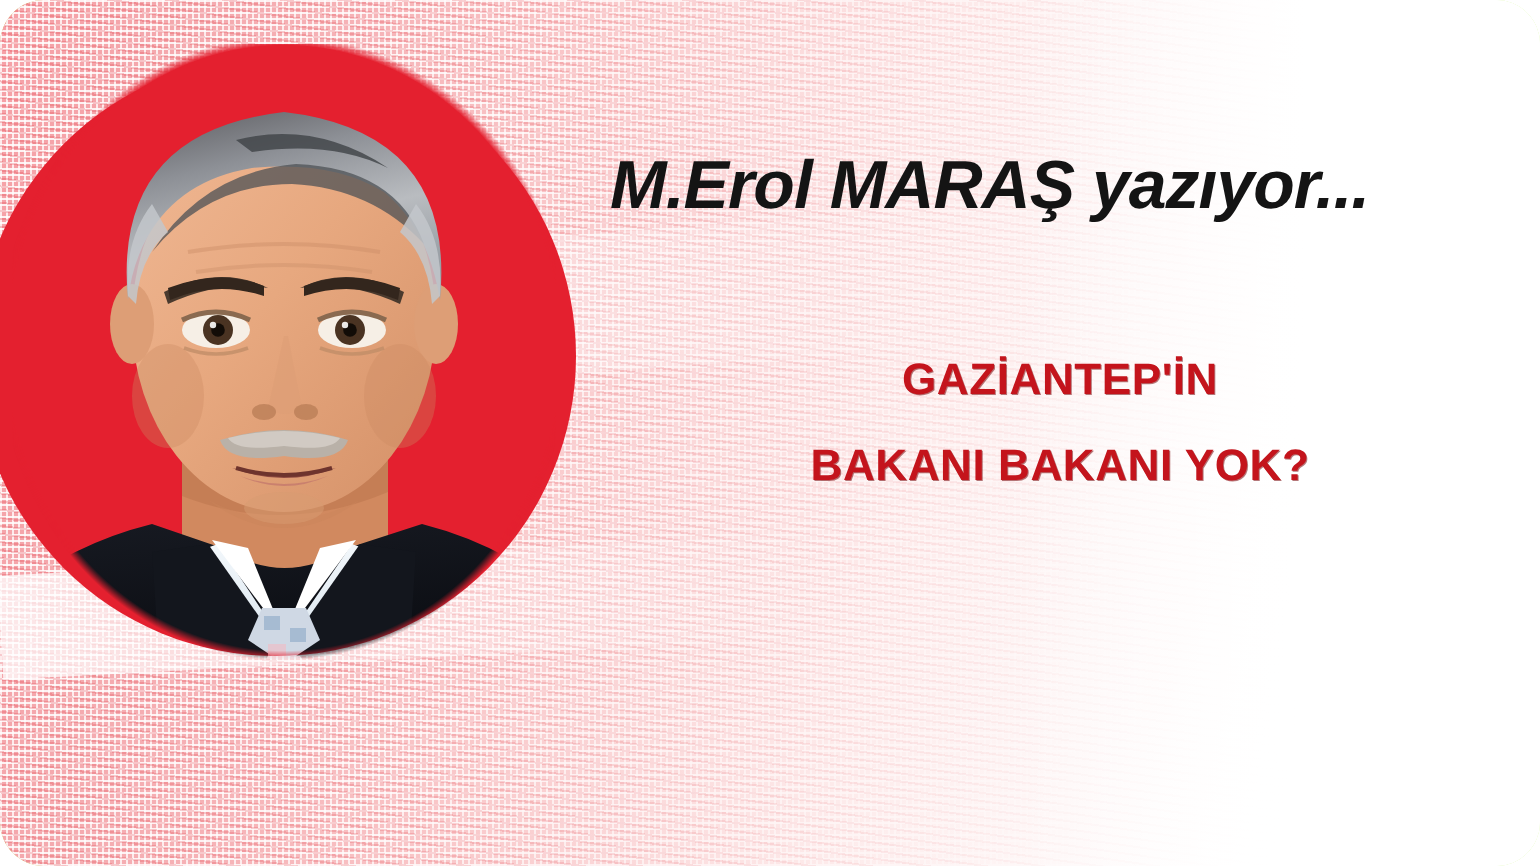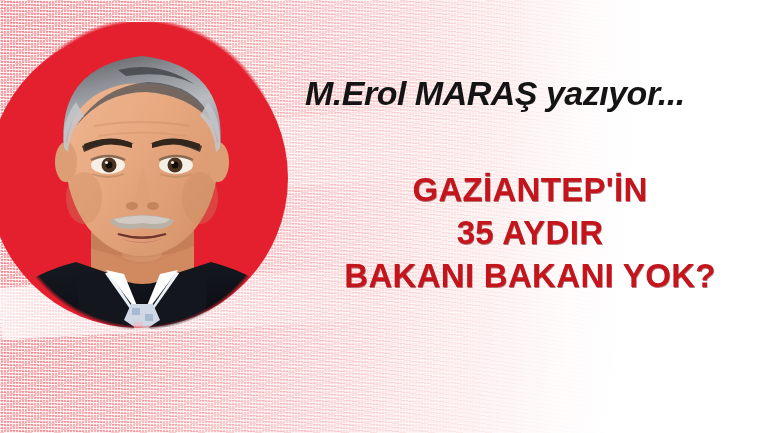--- a/index.html
+++ b/index.html
@@ -3,20 +3,21 @@
 <meta charset="utf-8">
 <style>
   html,body{margin:0;padding:0;background:#fff;}
   body{
     width:770px;height:433px;overflow:hidden;
     font-family:"Liberation Sans", sans-serif;
   }
   #banner{
     position:relative;width:770px;height:433px;overflow:hidden;
     background:#bef264;
+    border-radius:22px;
   }
 
   
   .bg-base{
     position:absolute;inset:0;
     background:linear-gradient(100deg,
         #f6a0a6 0%, #f4a8ad 10%, #f6b3b7 22%,
         #f9c6c8 34%, #fbd9da 46%, #fdebeb 58%,
         #fef6f6 70%, #ffffff 82%, #ffffff 100%);
   }
@@ -66,21 +67,21 @@
     font-family:"Liberation Sans", sans-serif;
     font-style:italic;font-weight:bold;
     font-size:34px;letter-spacing:-0.5px;
     color:#141414;white-space:nowrap;
   }
   .head{
     position:absolute;left:300px;top:168px;width:460px;
     text-align:center;
     font-family:"Liberation Sans", sans-serif;
     font-weight:bold;
-    font-size:33px;line-height:43px;letter-spacing:0.3px;
+    font-size:22px;line-height:43px;letter-spacing:0.3px;
     color:#c4141c;
     white-space:nowrap;
   }
   .head .ln{display:block;text-shadow:0.5px 0.5px 0 rgba(120,10,12,.55);}
 </style>
 </head>
 <body>
 
 <div id="banner">
 
@@ -192,17 +193,16 @@
 
       <path d="M88,104 Q136,96 184,104" stroke="#cb8f68" stroke-width="2" fill="none" opacity=".45"></path>
       <path d="M92,114 Q136,107 180,114" stroke="#cb8f68" stroke-width="2" fill="none" opacity=".4"></path>
     </svg>
   </div>
 
   <div class="byline">M.Erol MARAŞ yazıyor...</div>
 
   <div class="head">
     <span class="ln">GAZİANTEP'İN</span>
-    <span class="ln">35 AYDIR</span>
     <span class="ln">BAKANI BAKANI YOK?</span>
   </div>
 
 </div>
 
 </body></html>

